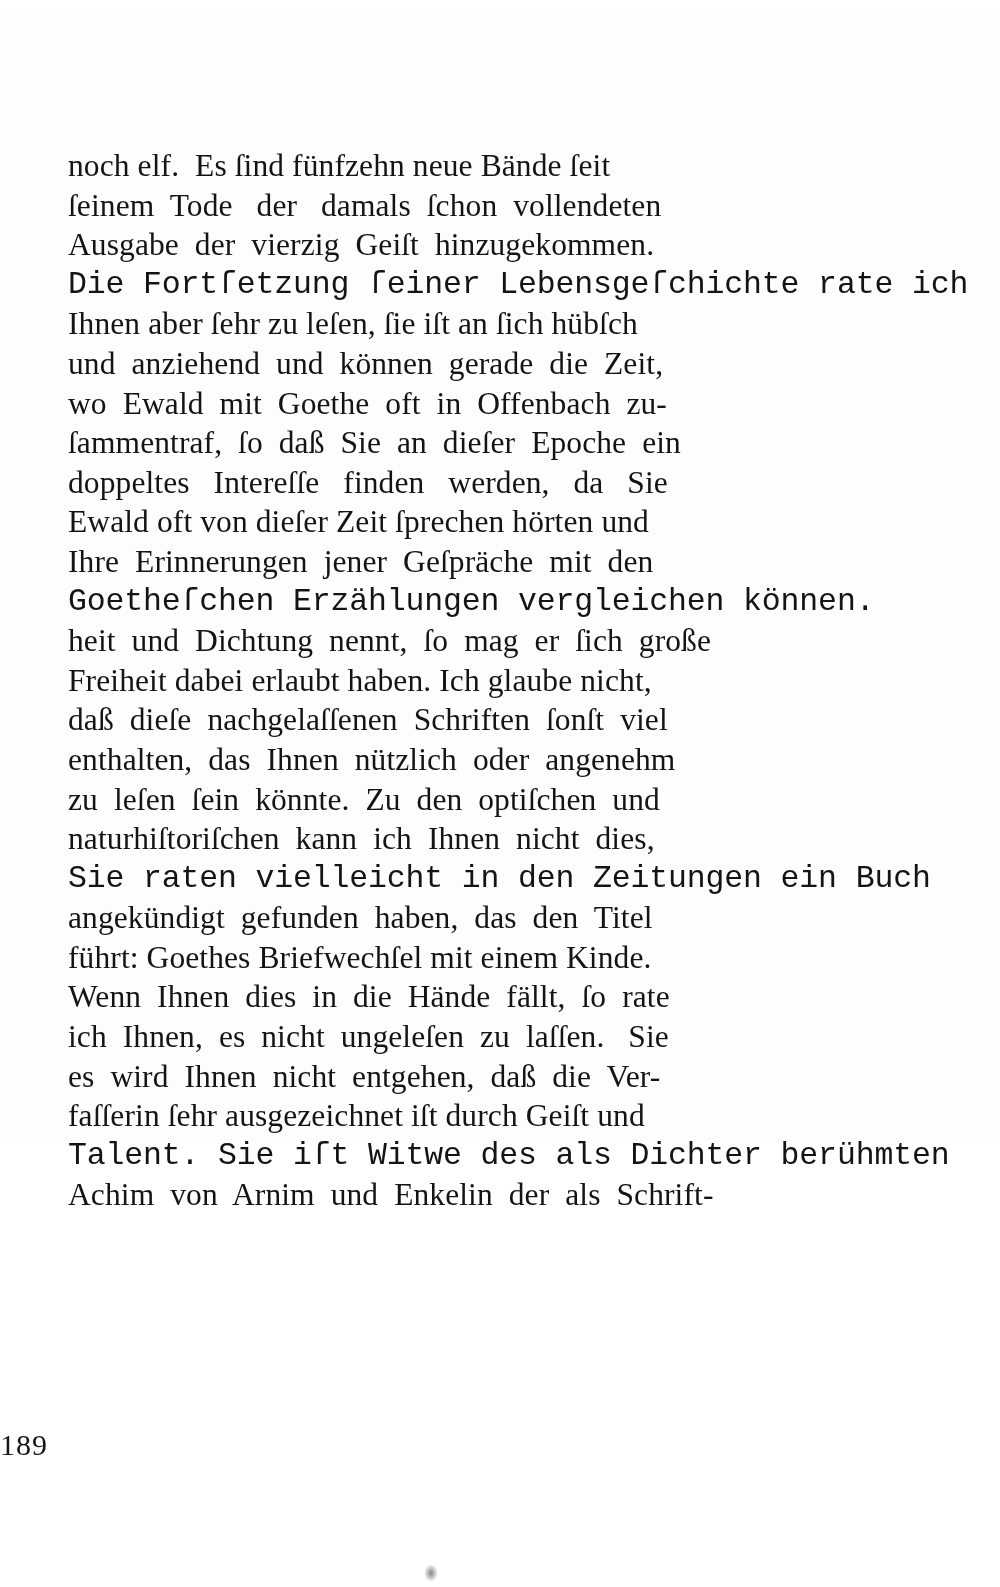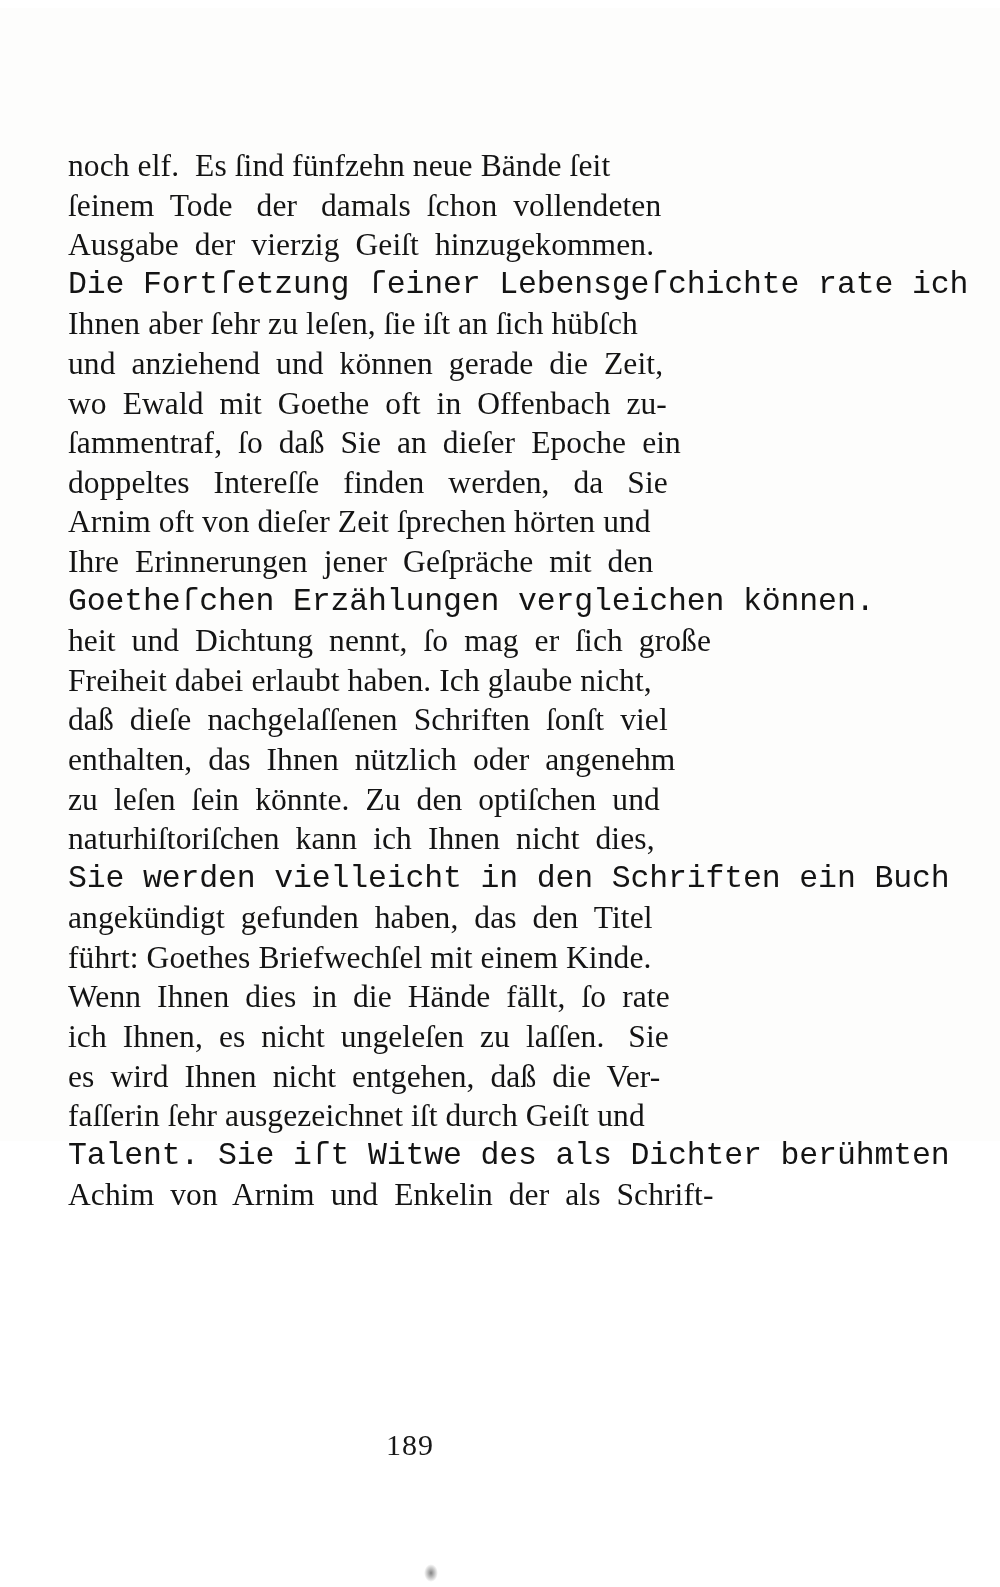--- a/index.html
+++ b/index.html
@@ -39,21 +39,21 @@
   }
   .line.tight {
     letter-spacing: -0.15px;
     font-family: Liberation Mono, monospace;
   }
   .folio {
     position: absolute;
     left: 0;
     top: 1420px;
     width: 820px;
-    text-align: center;
+    text-align: left;
     font-size: 30px;
     color: #171717;
     font-family: "Liberation Serif", serif;
     letter-spacing: 1px;
   }
   .smudge {
     position: absolute;
     left: 424px;
     top: 1556px;
     width: 14px;
@@ -72,33 +72,33 @@
     <div>
       <span class="line">noch elf.  Es ſind fünfzehn neue Bände ſeit</span>
       <span class="line">ſeinem  Tode   der   damals  ſchon  vollendeten</span>
       <span class="line">Ausgabe  der  vierzig  Geiſt  hinzugekommen.</span>
       <span class="line tight">Die Fortſetzung ſeiner Lebensgeſchichte rate ich</span>
       <span class="line">Ihnen aber ſehr zu leſen, ſie iſt an ſich hübſch</span>
       <span class="line">und  anziehend  und  können  gerade  die  Zeit,</span>
       <span class="line">wo  Ewald  mit  Goethe  oft  in  Offenbach  zu-</span>
       <span class="line">ſammentraf,  ſo  daß  Sie  an  dieſer  Epoche  ein</span>
       <span class="line">doppeltes   Intereſſe   finden   werden,   da   Sie</span>
-      <span class="line">Arnim oft von dieſer Zeit ſprechen hörten und</span>
+      <span class="line">Ewald oft von dieſer Zeit ſprechen hörten und</span>
       <span class="line">Ihre  Erinnerungen  jener  Geſpräche  mit  den</span>
       <span class="line tight">Goetheſchen Erzählungen vergleichen können.</span>
       <span class="line">heit  und  Dichtung  nennt,  ſo  mag  er  ſich  große</span>
       <span class="line">Freiheit dabei erlaubt haben. Ich glaube nicht,</span>
       <span class="line">daß  dieſe  nachgelaſſenen  Schriften  ſonſt  viel</span>
       <span class="line">enthalten,  das  Ihnen  nützlich  oder  angenehm</span>
       <span class="line">zu  leſen  ſein  könnte.  Zu  den  optiſchen  und</span>
       <span class="line">naturhiſtoriſchen  kann  ich  Ihnen  nicht  dies,</span>
     </div>
 
     <div>
-      <span class="line tight">Sie werden vielleicht in den Schriften ein Buch</span>
+      <span class="line tight">Sie raten vielleicht in den Zeitungen ein Buch</span>
       <span class="line">angekündigt  gefunden  haben,  das  den  Titel</span>
       <span class="line">führt: Goethes Briefwechſel mit einem Kinde.</span>
       <span class="line">Wenn  Ihnen  dies  in  die  Hände  fällt,  ſo  rate</span>
       <span class="line">ich  Ihnen,  es  nicht  ungeleſen  zu  laſſen.   Sie</span>
       <span class="line">es  wird  Ihnen  nicht  entgehen,  daß  die  Ver-</span>
       <span class="line">faſſerin ſehr ausgezeichnet iſt durch Geiſt und</span>
       <span class="line tight">Talent. Sie iſt Witwe des als Dichter berühmten</span>
       <span class="line">Achim  von  Arnim  und  Enkelin  der  als  Schrift-</span>
     </div>
 

